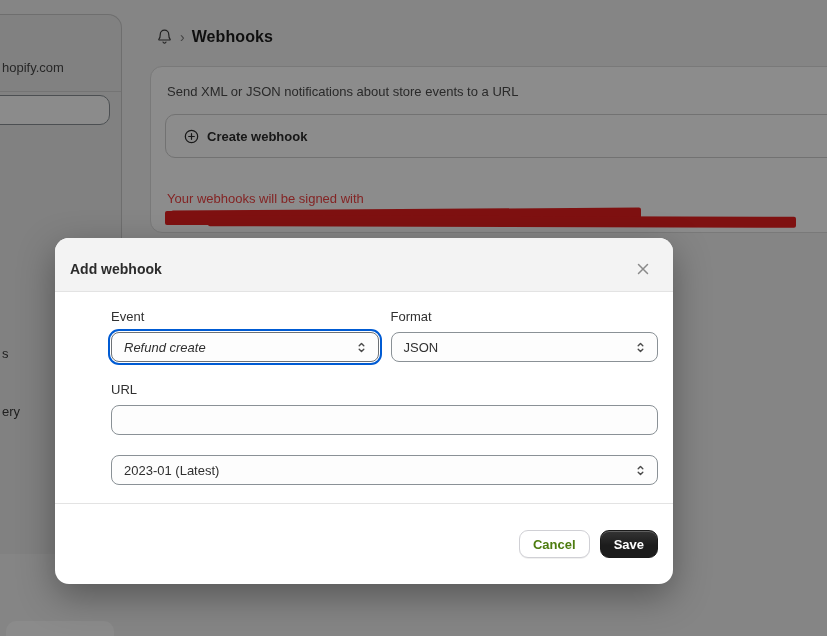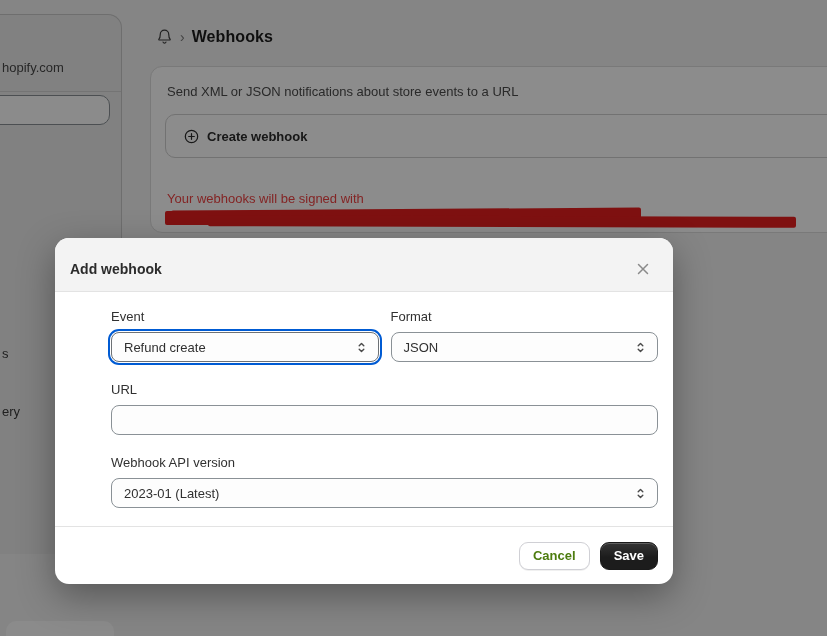--- a/index.html
+++ b/index.html
@@ -111,21 +111,21 @@
   .field-label {
     display: block; font-size: 13px; color: #313131; margin-bottom: 8px;
   }
   .select, .text-input {
     height: 30px; width: 100%;
     background: #fdfdfd; border: 1px solid #8a9196; border-radius: 8px;
     display: flex; align-items: center; justify-content: space-between;
     padding: 0 10px 0 12px; font-size: 13px; color: #303030; cursor: pointer;
   }
   .select-focused {
-    outline: 2px solid #005bd3; outline-offset: 1px; border-color: #6d7175;
+    outline: 2px solid #005bd3; outline-offset: 1px; border-color: #6d7175; font-style: italic;
   }
   .stepper { width: 13px; height: 13px; display: block; flex: 0 0 auto; }
   .text-input {
     cursor: text; padding: 0 12px;
     font-family: "Liberation Sans", sans-serif;
   }
   .row-gap { margin-top: 20px; }
   .modal-footer {
     margin-top: 18px; border-top: 1px solid #e3e3e3; flex: 1;
     display: flex; align-items: center; justify-content: flex-end; gap: 10px;
@@ -225,21 +225,20 @@
         </div>
       </div>
     </div>
 
     <div class="row-gap">
       <label class="field-label">URL</label>
       <input class="text-input" type="text" value="" style="">
     </div>
 
     <div class="row-gap">
-      <label class="field-label">Webhook API version</label>
       <div class="select" role="combobox" tabindex="0">
         <span>2023-01 (Latest)</span>
         <svg class="stepper" viewBox="0 0 13 13" fill="none" stroke="#4a4a4a" stroke-width="1.4" stroke-linecap="round" stroke-linejoin="round">
           <path d="M4.2 4.7 6.5 2.4l2.3 2.3M4.2 8.3l2.3 2.3 2.3-2.3"></path>
         </svg>
       </div>
     </div>
   </div>
 
   <div class="modal-footer">

